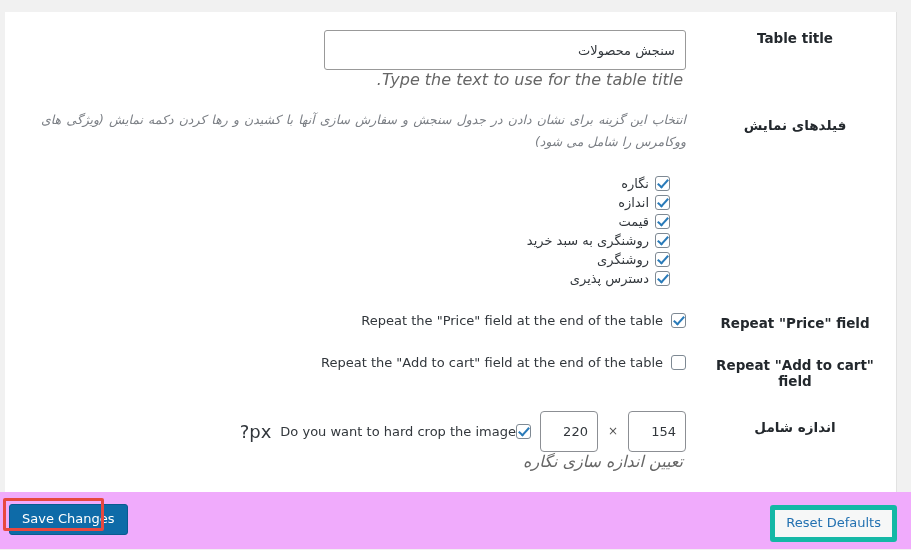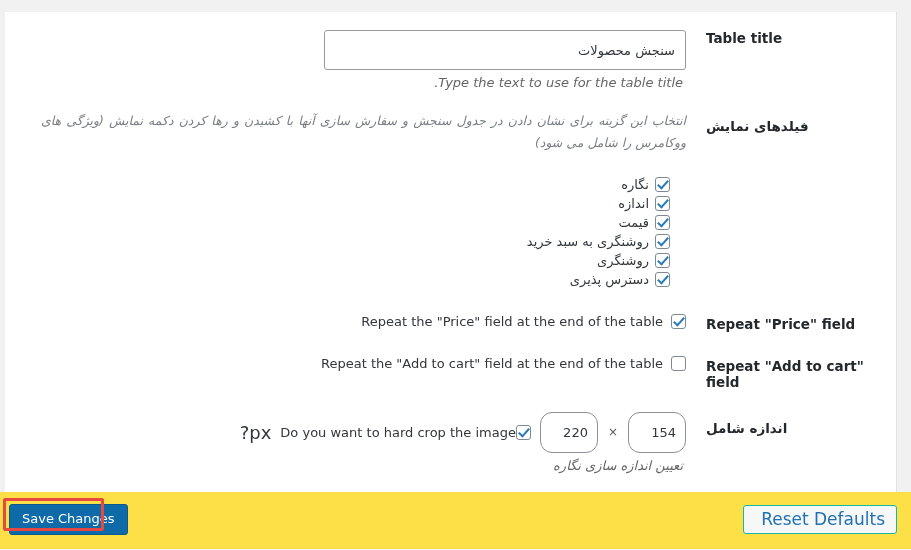--- a/index.html
+++ b/index.html
@@ -53,21 +53,21 @@
 
   
   .form-table {
     width: 100%;
     border-collapse: collapse;
     table-layout: fixed;
   }
   .form-row > .label-cell {
     width: 200px;
     vertical-align: top;
-    text-align: left;
+    text-align: center;
     padding: 18px 12px 10px 10px;
     font-weight: bold;
     font-size: 13.5px;
     color: #23282d;
     direction: rtl;
     box-sizing: border-box;
   }
   .form-row > .field-cell {
     vertical-align: top;
     padding: 15px 10px 10px 12px;
@@ -86,22 +86,21 @@
     padding: 4px 10px;
     font-family: "DejaVu Sans", "Liberation Sans", sans-serif;
     font-size: 13px;
     color: #32373c;
     direction: rtl;
     text-align: right;
     outline: none;
   }
 
   .helper-text {
-    margin-top: 5px;
-    font-size: 13px;
+    font-size: 16px;
     font-style: italic;
     color: #666;
     direction: ltr;
     text-align: right;
     padding-right: 3px;
   }
   .helper-text.rtl {
     direction: rtl;
   }
 
@@ -190,21 +189,21 @@
     align-items: center;
     justify-content: flex-start;
     gap: 9px;
     direction: ltr;
   }
   .num-input {
     width: 58px;
     height: 41px;
     box-sizing: border-box;
     border: 1px solid #8c8f94;
-    border-radius: 12px;
+    border-radius: 4px;
     background: #fff;
     text-align: right;
     padding: 2px 9px;
     font-family: "DejaVu Sans", "Liberation Sans", sans-serif;
     font-size: 13px;
     color: #32373c;
     outline: none;
   }
   .times-sep {
     font-size: 12px;
@@ -223,21 +222,21 @@
     white-space: nowrap;
   }
 
   
   .footer {
     position: absolute;
     left: 0;
     right: 0;
     top: 492px;
     height: 57px;
-    background: #fde047;
+    background: #f0abfc;
   }
   .btn-primary {
     position: absolute;
     left: 9px;
     top: 12px;
     background: #0e6ba8;
     color: #fff;
     border: 1px solid #0a5a8f;
     border-radius: 3px;
     padding: 7px 12px 8px 12px;
@@ -257,25 +256,25 @@
     border-radius: 2px;
     box-sizing: border-box;
     pointer-events: none;
   }
   .btn-secondary {
     position: absolute;
     right: 14px;
     top: 13px;
     background: #f6f7f7;
     color: #2271b1;
-    border: 1px solid #14b8a6;
+    border: 5px solid #14b8a6;
     border-radius: 3px;
-    padding: 6px 11px 7px 17px;
-    font-family: "DejaVu Sans", "Liberation Sans", sans-serif;
-    font-size: 17px;
+    padding: 6px 11px 7px 11px;
+    font-family: "DejaVu Sans", "Liberation Sans", sans-serif;
+    font-size: 13px;
     line-height: 14px;
     cursor: pointer;
   }
 
   
   .row-title .field-cell    { padding-top: 18px; }
   .row-fields .field-cell   { padding-top: 10px; }
   .row-price .label-cell    { padding-top: 16px; }
   .row-price .field-cell    { padding-top: 14px; }
   .row-cart .label-cell     { padding-top: 16px; }

